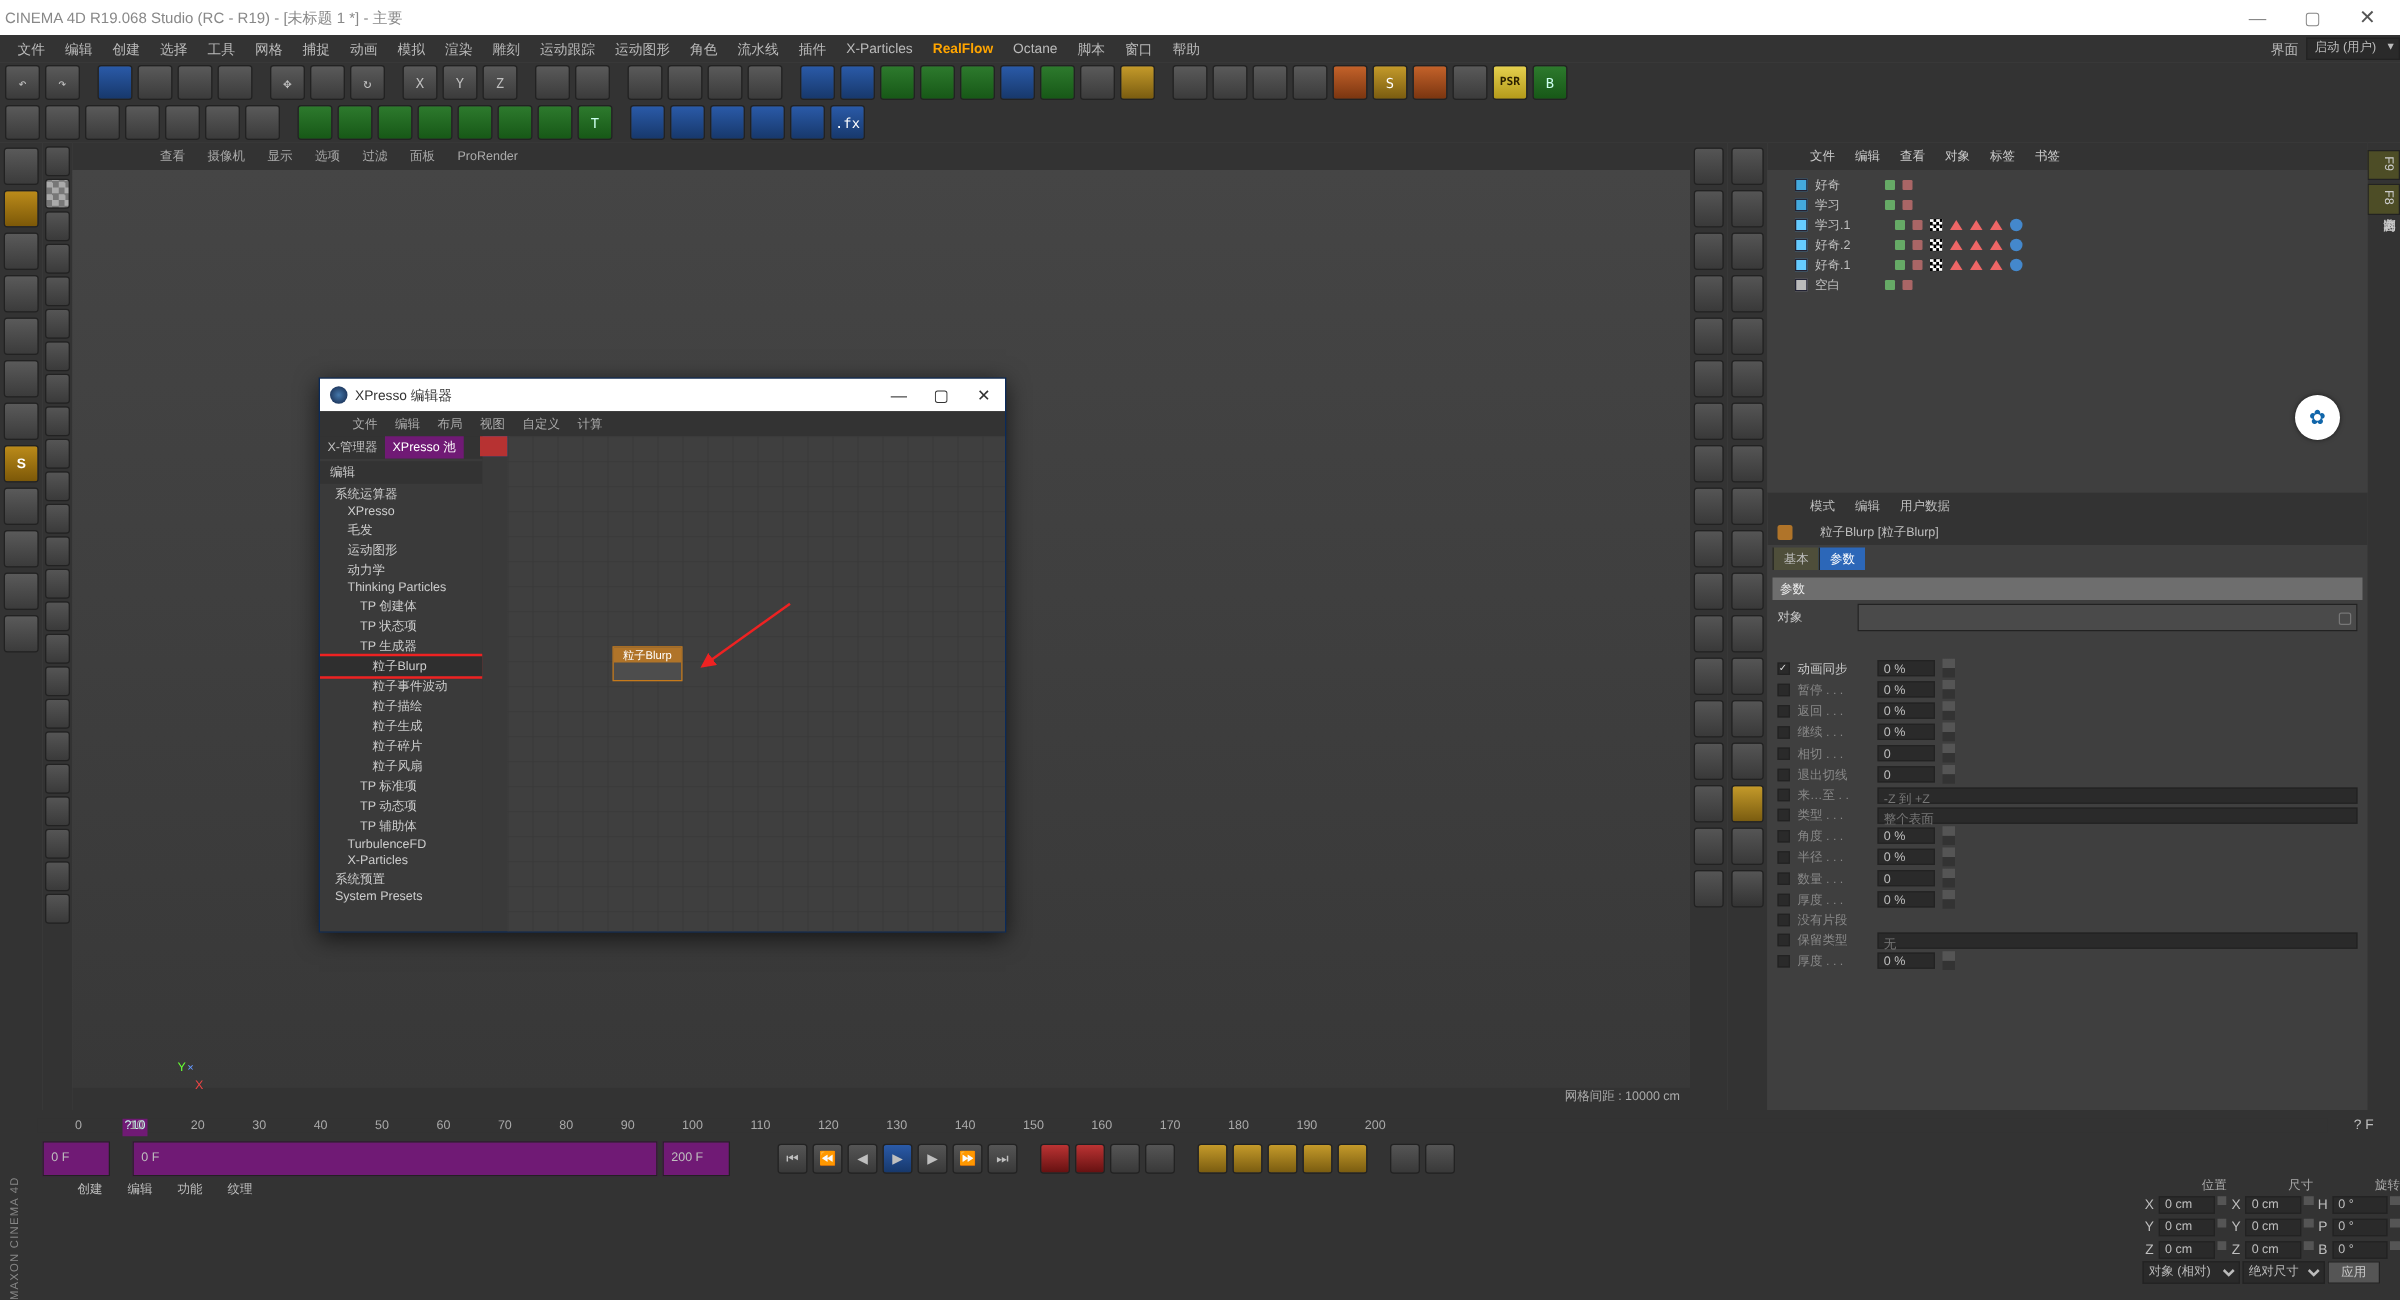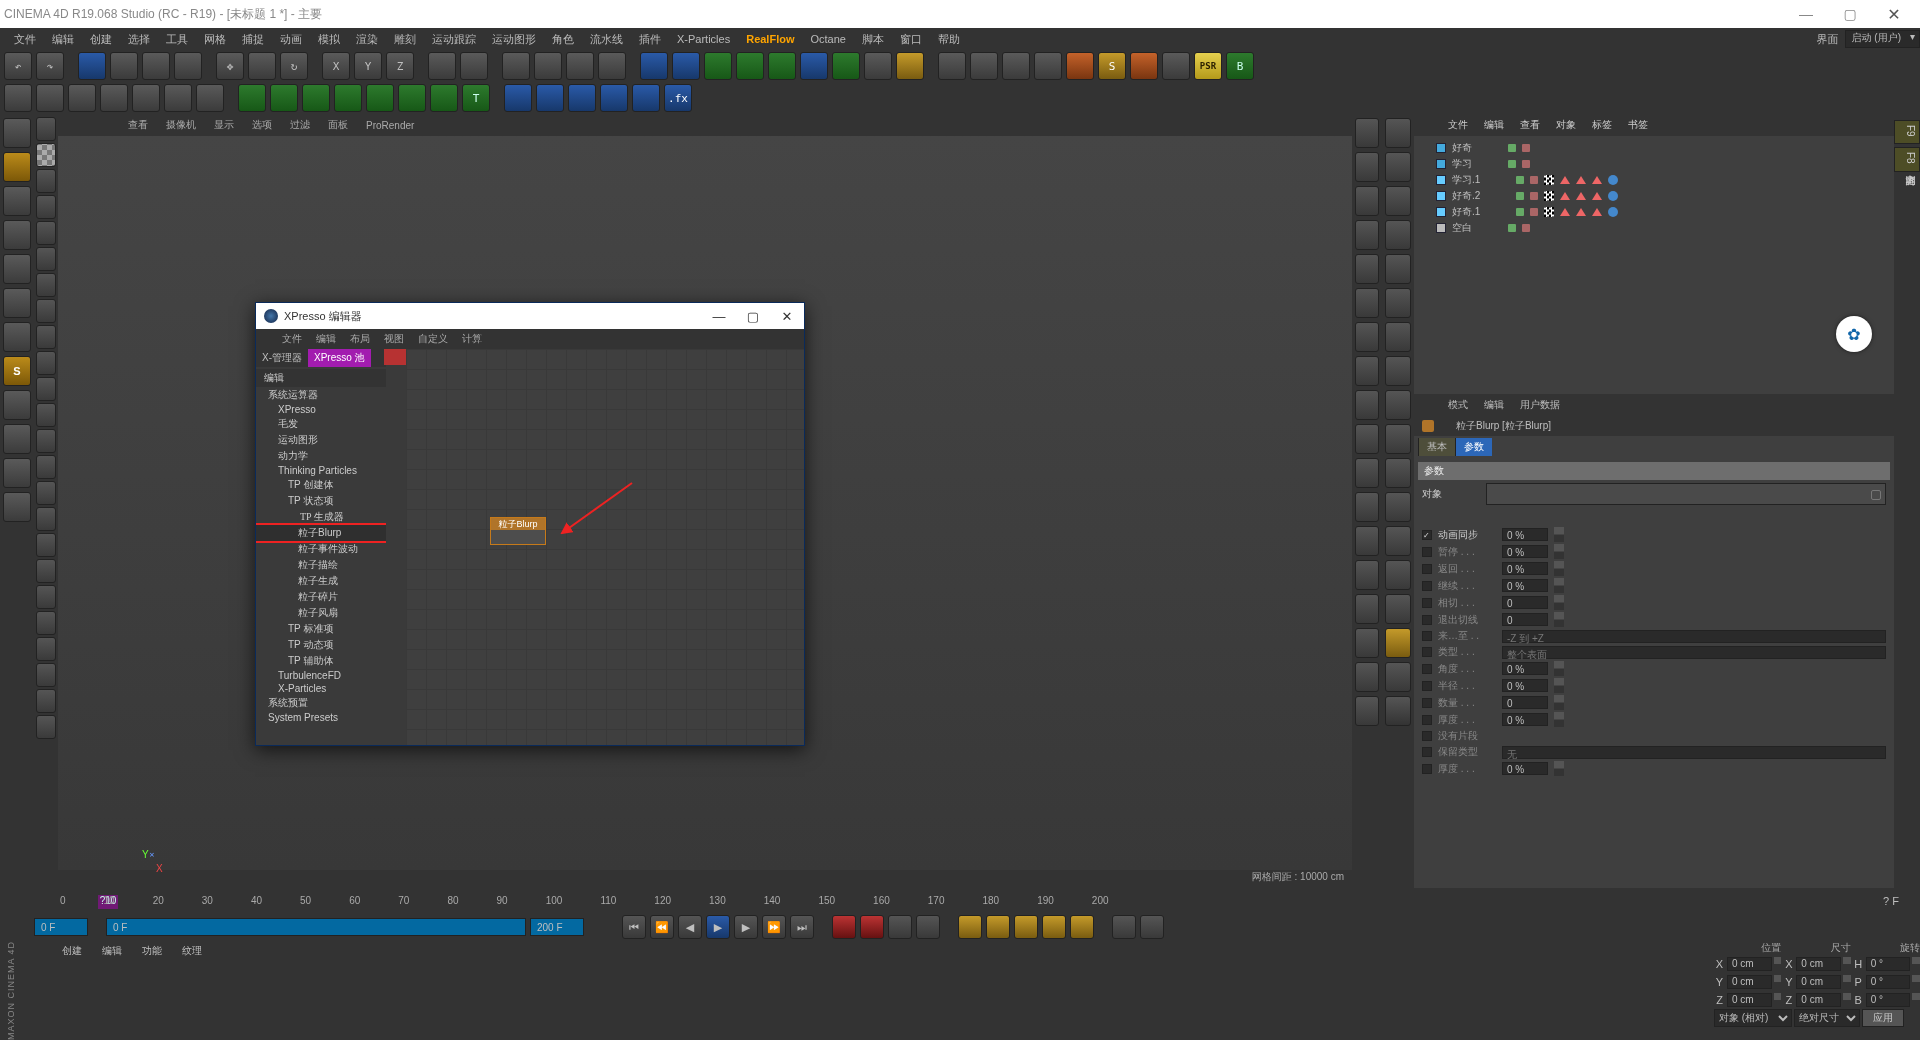--- a/index.html
+++ b/index.html
@@ -102,21 +102,21 @@
 .drop-line{margin:2px 6px;height:22px;background:#4a4a4a;border:1px solid #222;position:relative}
 .drop-line .arr{position:absolute;right:4px;top:6px;width:10px;height:10px;border:1px solid #777;border-radius:2px}
 
 
 .bottom{height:152px;background:#333;display:flex;flex-direction:column}
 .ruler-row{display:flex;align-items:center;height:28px}
 .ruler{flex:1;background:#333;display:flex;align-items:center;gap:38px;color:#aaa;font-size:10px;padding-left:30px;position:relative}
 .ruler .mark{position:relative}
 .ruler .cursor{position:absolute;left:68px;top:0;width:20px;height:14px;background:#701a75;color:#cfe;text-align:center;font-size:10px}
 .play-row{height:30px;display:flex;align-items:center;gap:4px;padding:0 6px}
-.field{background:#0369a1;border:1px solid #222;height:18px;padding:0 6px;display:flex;align-items:center;min-width:54px;font-size:10px}
+.field{background:#701a75;border:1px solid #222;height:28px;padding:0 6px;display:flex;align-items:center;min-width:54px;font-size:10px}
 .pf-btn{width:24px;height:24px;border:1px solid #222;border-radius:3px;background-image:linear-gradient(#555,#393939);display:flex;align-items:center;justify-content:center}
 .pf-btn.rec{background-image:linear-gradient(#b33,#611)}
 .pf-btn.yel{background-image:linear-gradient(#c49a2a,#7a5c10)}
 .pf-btn.accent{background-image:linear-gradient(#2a5aa8,#17386b)}
 .menubar2{height:20px;display:flex;align-items:center;gap:20px;padding-left:40px;font-size:10px}
 .logo-vert{width:22px;display:flex;align-items:center;justify-content:center}
 .logo-vert span{writing-mode:vertical-rl;transform:rotate(180deg);color:#888;font-size:9px;letter-spacing:1px}
 .coords{height:70px;display:flex}
 .coords .grid{width:206px;display:flex;flex-direction:column}
 .coords .row{display:flex;align-items:center;height:18px;gap:2px}
@@ -131,21 +131,21 @@
 .xpresso{position:absolute;left:197px;top:166px;width:550px;height:444px;background:#333;border:1px solid #0a2a5a;box-shadow:0 4px 18px #000a;display:flex;flex-direction:column;z-index:50}
 .xp-tb{height:26px;background:#fff;display:flex;align-items:center;padding-left:8px;color:#333;font-size:11px}
 .xp-tb .xp-ic{width:14px;height:14px;background:radial-gradient(#47a,#124);border-radius:50%;margin-right:6px}
 .xp-tb .spacer{flex:1}
 .xp-tb .sys{width:34px;text-align:center;font-size:13px;color:#333}
 .xp-menu{height:20px;background:#333;display:flex;align-items:center;gap:14px;padding-left:26px;font-size:10px;color:#aaa}
 .xp-body{flex:1;display:flex;min-height:0}
 .xp-left{width:130px;background:#333;display:flex;flex-direction:column}
 .xp-tabs{display:flex;height:18px}
 .xp-tabs .tb{padding:2px 6px;font-size:10px;background:#333}
-.xp-tabs .tb.sel{background:#a21caf;color:#fff}
+.xp-tabs .tb.sel{background:#701a75;color:#fff}
 .xp-tree{flex:1;background:#3a3a3a;overflow:hidden;font-size:10px;padding:2px 0}
 .xp-tree .hdr{background:#333;color:#ccc;padding:2px 8px}
 .xp-tree .nd{padding:1px 0 1px 18px;color:#ccc}
 .xp-tree .nd.c1{padding-left:26px}
 .xp-tree .nd.c2{padding-left:38px}
 .xp-tree .nd.box{outline:2px solid #e22;background:#2f2f2f}
 .xp-right{flex:1;display:flex;flex-direction:row;background:#3a3a3a}
 .xp-rhd{height:16px;display:flex;align-items:center;justify-content:center;color:#ccc;font-size:10px;background:#333;position:relative}
 .xp-rhd::before{content:"";position:absolute;left:0;top:0;width:22px;height:16px;background:#3256b7}
 .xp-rhd::after{content:"";position:absolute;right:0;top:0;width:22px;height:16px;background:#b73232}
@@ -378,21 +378,21 @@
               <div class="hdr">编辑</div>
               <div id="xptree">
                   <div class="nd c" style="padding-left: 12px;">系统运算器</div>
                   <div class="nd c0" style="padding-left: 22px;">XPresso</div>
                   <div class="nd c0" style="padding-left: 22px;">毛发</div>
                   <div class="nd c0" style="padding-left: 22px;">运动图形</div>
                   <div class="nd c0" style="padding-left: 22px;">动力学</div>
                   <div class="nd c0" style="padding-left: 22px;">Thinking Particles</div>
                   <div class="nd c1" style="padding-left: 32px;">TP 创建体</div>
                   <div class="nd c1" style="padding-left: 32px;">TP 状态项</div>
-                  <div class="nd c1" style="padding-left: 44px; font-family: Liberation Serif, serif;">TP 生成器</div>
+                  <div class="nd c1" style="padding-left: 32px;">TP 生成器</div>
                   <div class="nd c2 c2 box" style="padding-left: 42px;">粒子Blurp</div>
                   <div class="nd c2 c2" style="padding-left: 42px;">粒子事件波动</div>
                   <div class="nd c2 c2" style="padding-left: 42px;">粒子描绘</div>
                   <div class="nd c2 c2" style="padding-left: 42px;">粒子生成</div>
                   <div class="nd c2 c2" style="padding-left: 42px;">粒子碎片</div>
                   <div class="nd c2 c2" style="padding-left: 42px;">粒子风扇</div>
                   <div class="nd c1" style="padding-left: 32px;">TP 标准项</div>
                   <div class="nd c1" style="padding-left: 32px;">TP 动态项</div>
                   <div class="nd c1" style="padding-left: 32px;">TP 辅助体</div>
                   <div class="nd c0" style="padding-left: 22px;">TurbulenceFD</div>

